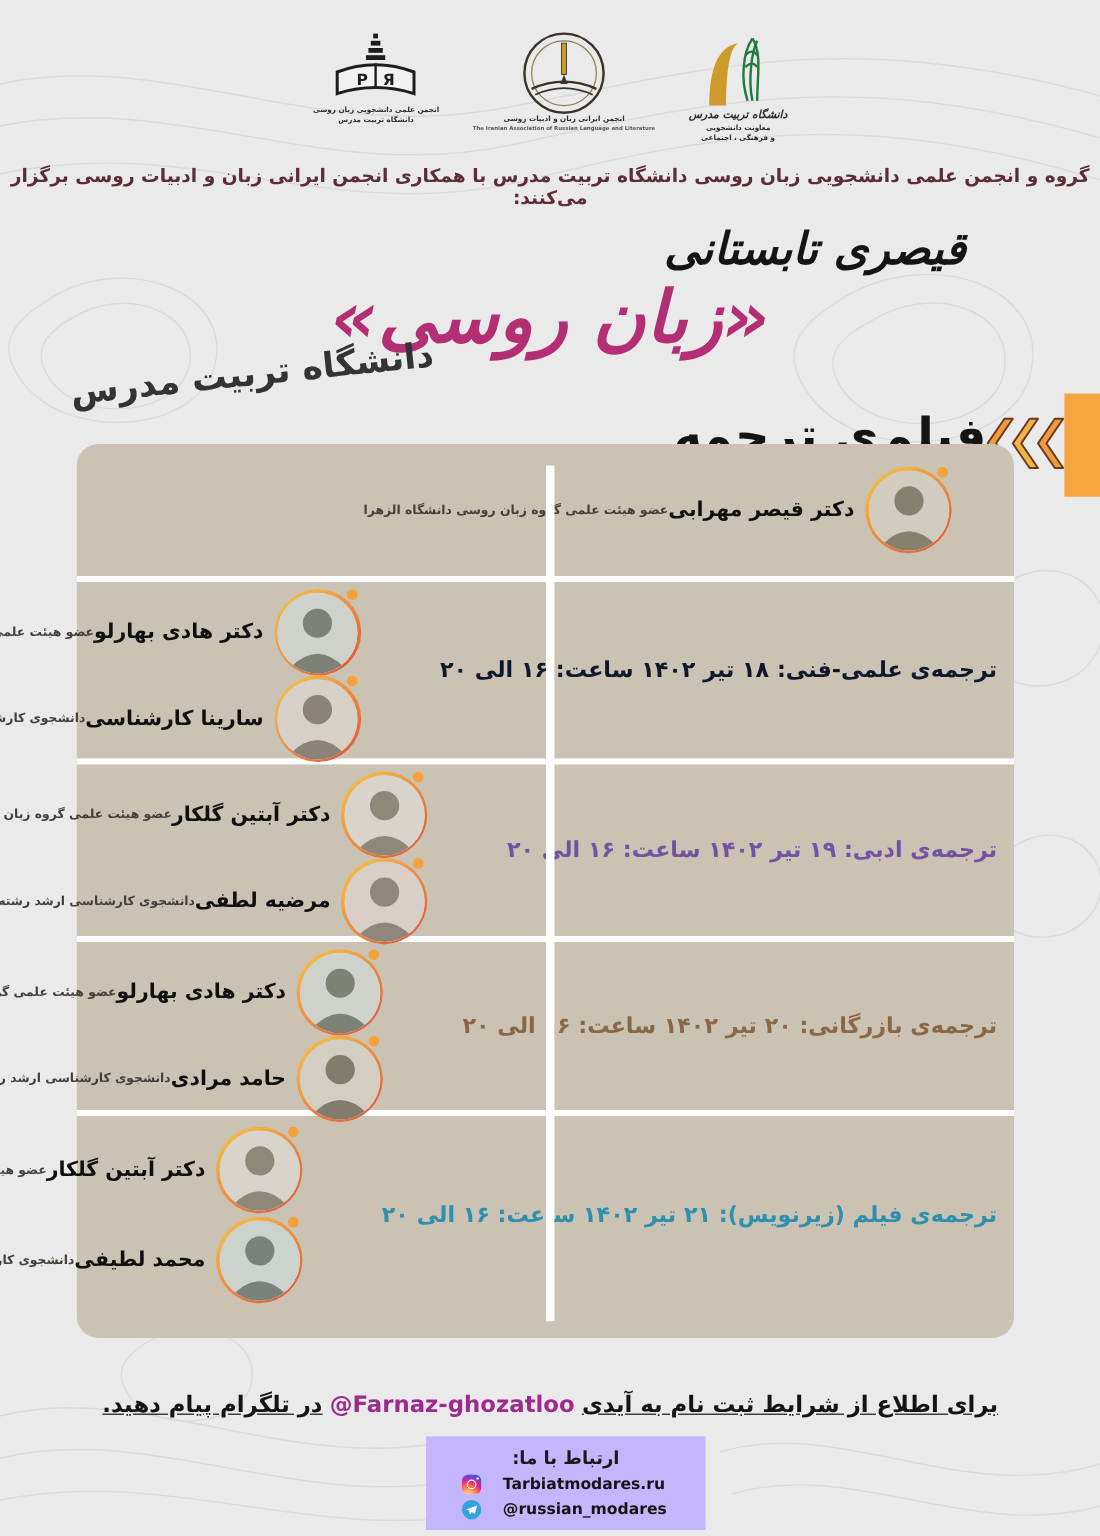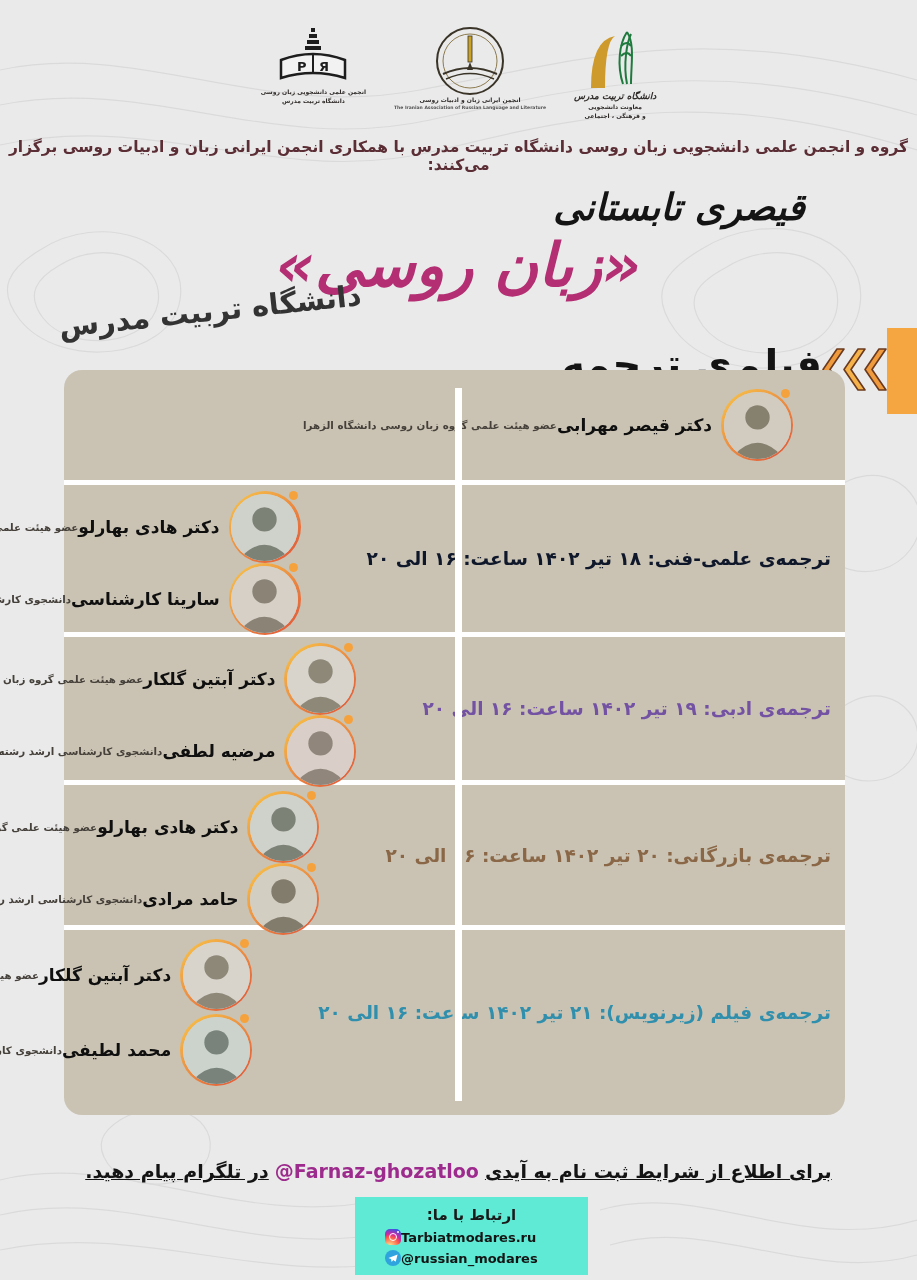--- a/index.html
+++ b/index.html
@@ -57,23 +57,23 @@
 
   
   .cert-note{ position:absolute; top:1128px; left:0; width:100%; text-align:center;
     font-size:16.5px; font-weight:800; }
   .reg-line{ position:absolute; top:1160px; left:0; width:100%; text-align:center;
     font-size:19px; font-weight:900; color:#141414;text-decoration:underline; }
   .reg-id{ direction:ltr; unicode-bidi:isolate; display:inline-block; padding:0 6px; font-weight:900; }
 
   
   .contact-box{ position:absolute; top:1197px; left:355px; width:233px; height:78px;
-    background:#5eead4; padding-top:9px; }
+    background:#c4b5fd; padding-top:9px; }
   .contact-title{ text-align:center; font-size:15px; font-weight:800; color:#1a1a1a; }
-  .contact-row{ direction:ltr; display:flex; align-items:flex-end; gap:0; margin:5px 16px 0 30px; cursor:pointer; }
+  .contact-row{ direction:ltr; display:flex; align-items:flex-end; gap:18px; margin:5px 16px 0 30px; cursor:pointer; }
   .contact-handle{ font-size:13px; font-weight:800; color:#141414; }
   .ig-icon{ position:relative; width:16px; height:16px; border-radius:5px;
     background:radial-gradient(circle at 30% 110%, #fdf497 0%, #fd5949 45%, #d6249f 60%, #285aeb 90%); }
   .ig-lens{ position:absolute; top:4px; left:4px; width:8px; height:8px; border:1.6px solid #fff; border-radius:50%; }
   .ig-dot{ position:absolute; top:2px; right:2px; width:2.4px; height:2.4px; border-radius:50%; background:#fff; }
   .tg-icon{ display:flex; align-items:center; justify-content:center;
     width:16px; height:16px; border-radius:50%; background:#2fa3dd; }
 </style>
 </head>
 <body>

